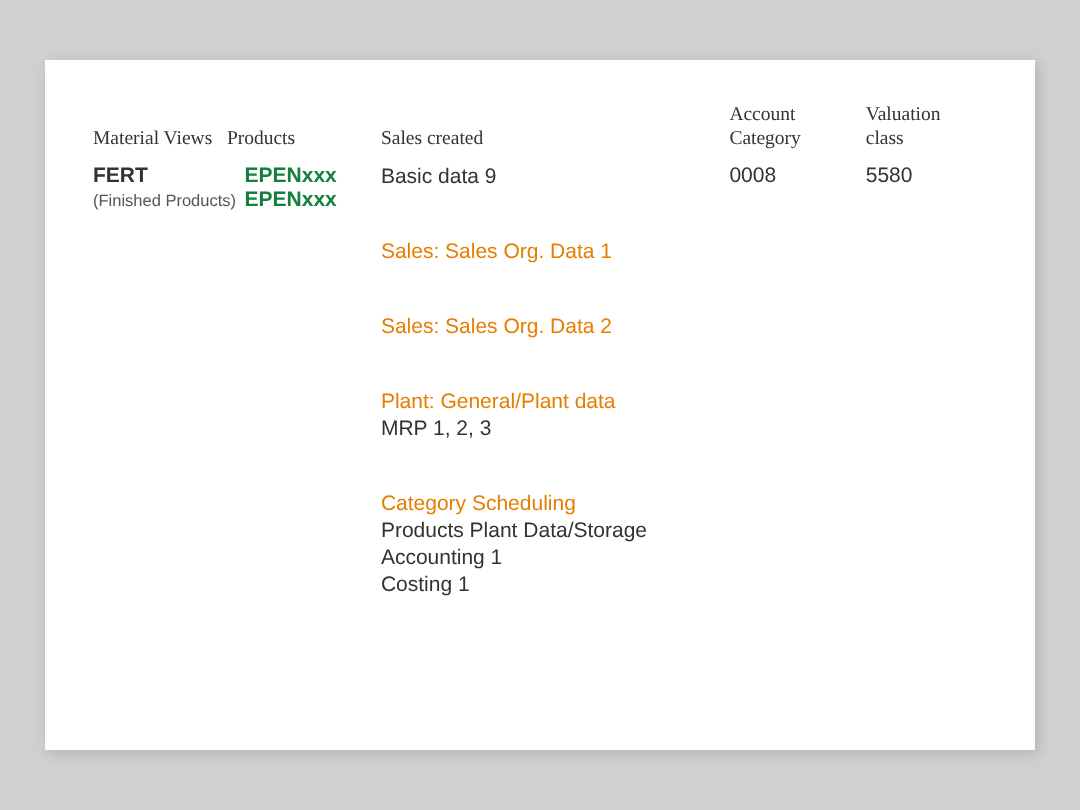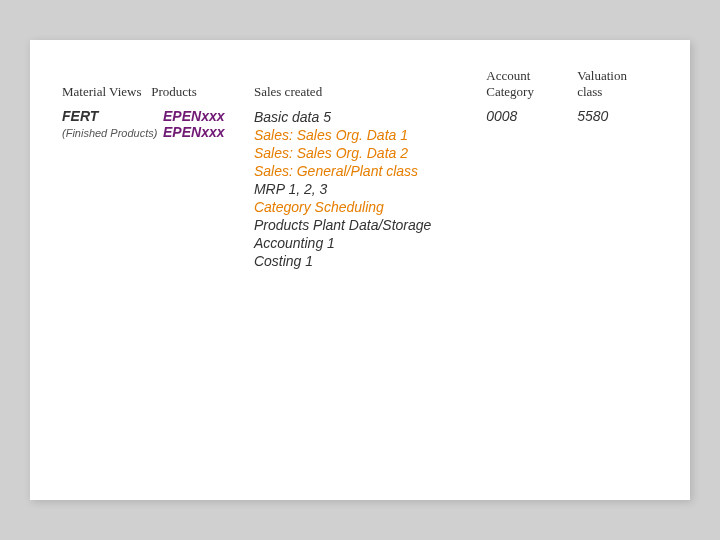--- a/index.html
+++ b/index.html
@@ -47,21 +47,20 @@
       vertical-align: bottom;
       font-family: Liberation Serif, serif;
     }
 
     .content-table td {
       text-align: left;
       font-size: 14px;
       color: #333;
       padding: 2px 0;
       vertical-align: top;
-      font-style: italic;
     }
 
     .col-mattype {
       width: 100px;
     }
     .col-matcode {
       width: 90px;
     }
     .col-views {
       width: 230px;
@@ -81,32 +80,33 @@
       font-weight: bold;
       font-size: 14px;
     }
 
     .sub-label {
       font-size: 11px;
       color: #555;
     }
 
     .highlight-orange {
-      color: #701a75;
+      color: #15803d;
       font-weight: bold;
       text-align: center;
     }
 
     .views-cell .view-item {
       display: block;
       padding: 1px 0;
     }
 
     .view-orange {
       color: #e67e00;
+      margin-top: 32px;
     }
 
     .view-normal {
       color: #333;
     }
   </style>
 </head>
 <body>
 
 <div class="card">
@@ -128,24 +128,24 @@
       <tr>
         <td class="col-mattype">
           <span class="type-label">FERT</span><br>
           <span class="sub-label">(Finished Products)</span>
         </td>
         <td class="col-matcode">
           <span class="highlight-orange">EPENxxx</span><br>
           <span class="highlight-orange">EPENxxx</span>
         </td>
         <td class="col-views views-cell">
-          <span class="view-item view-normal">Basic data 5</span>
+          <span class="view-item view-normal">Basic data 9</span>
           <span class="view-item view-orange">Sales: Sales Org. Data 1</span>
           <span class="view-item view-orange">Sales: Sales Org. Data 2</span>
-          <span class="view-item view-orange">Sales: General/Plant class</span>
+          <span class="view-item view-orange">Plant: General/Plant data</span>
           <span class="view-item view-normal">MRP 1, 2, 3</span>
           <span class="view-item view-orange">Category Scheduling</span>
           <span class="view-item view-normal">Products Plant Data/Storage</span>
           <span class="view-item view-normal">Accounting 1</span>
           <span class="view-item view-normal">Costing 1</span>
         </td>
         <td class="col-account">0008</td>
         <td class="col-valuation">5580</td>
       </tr>
     </tbody>

